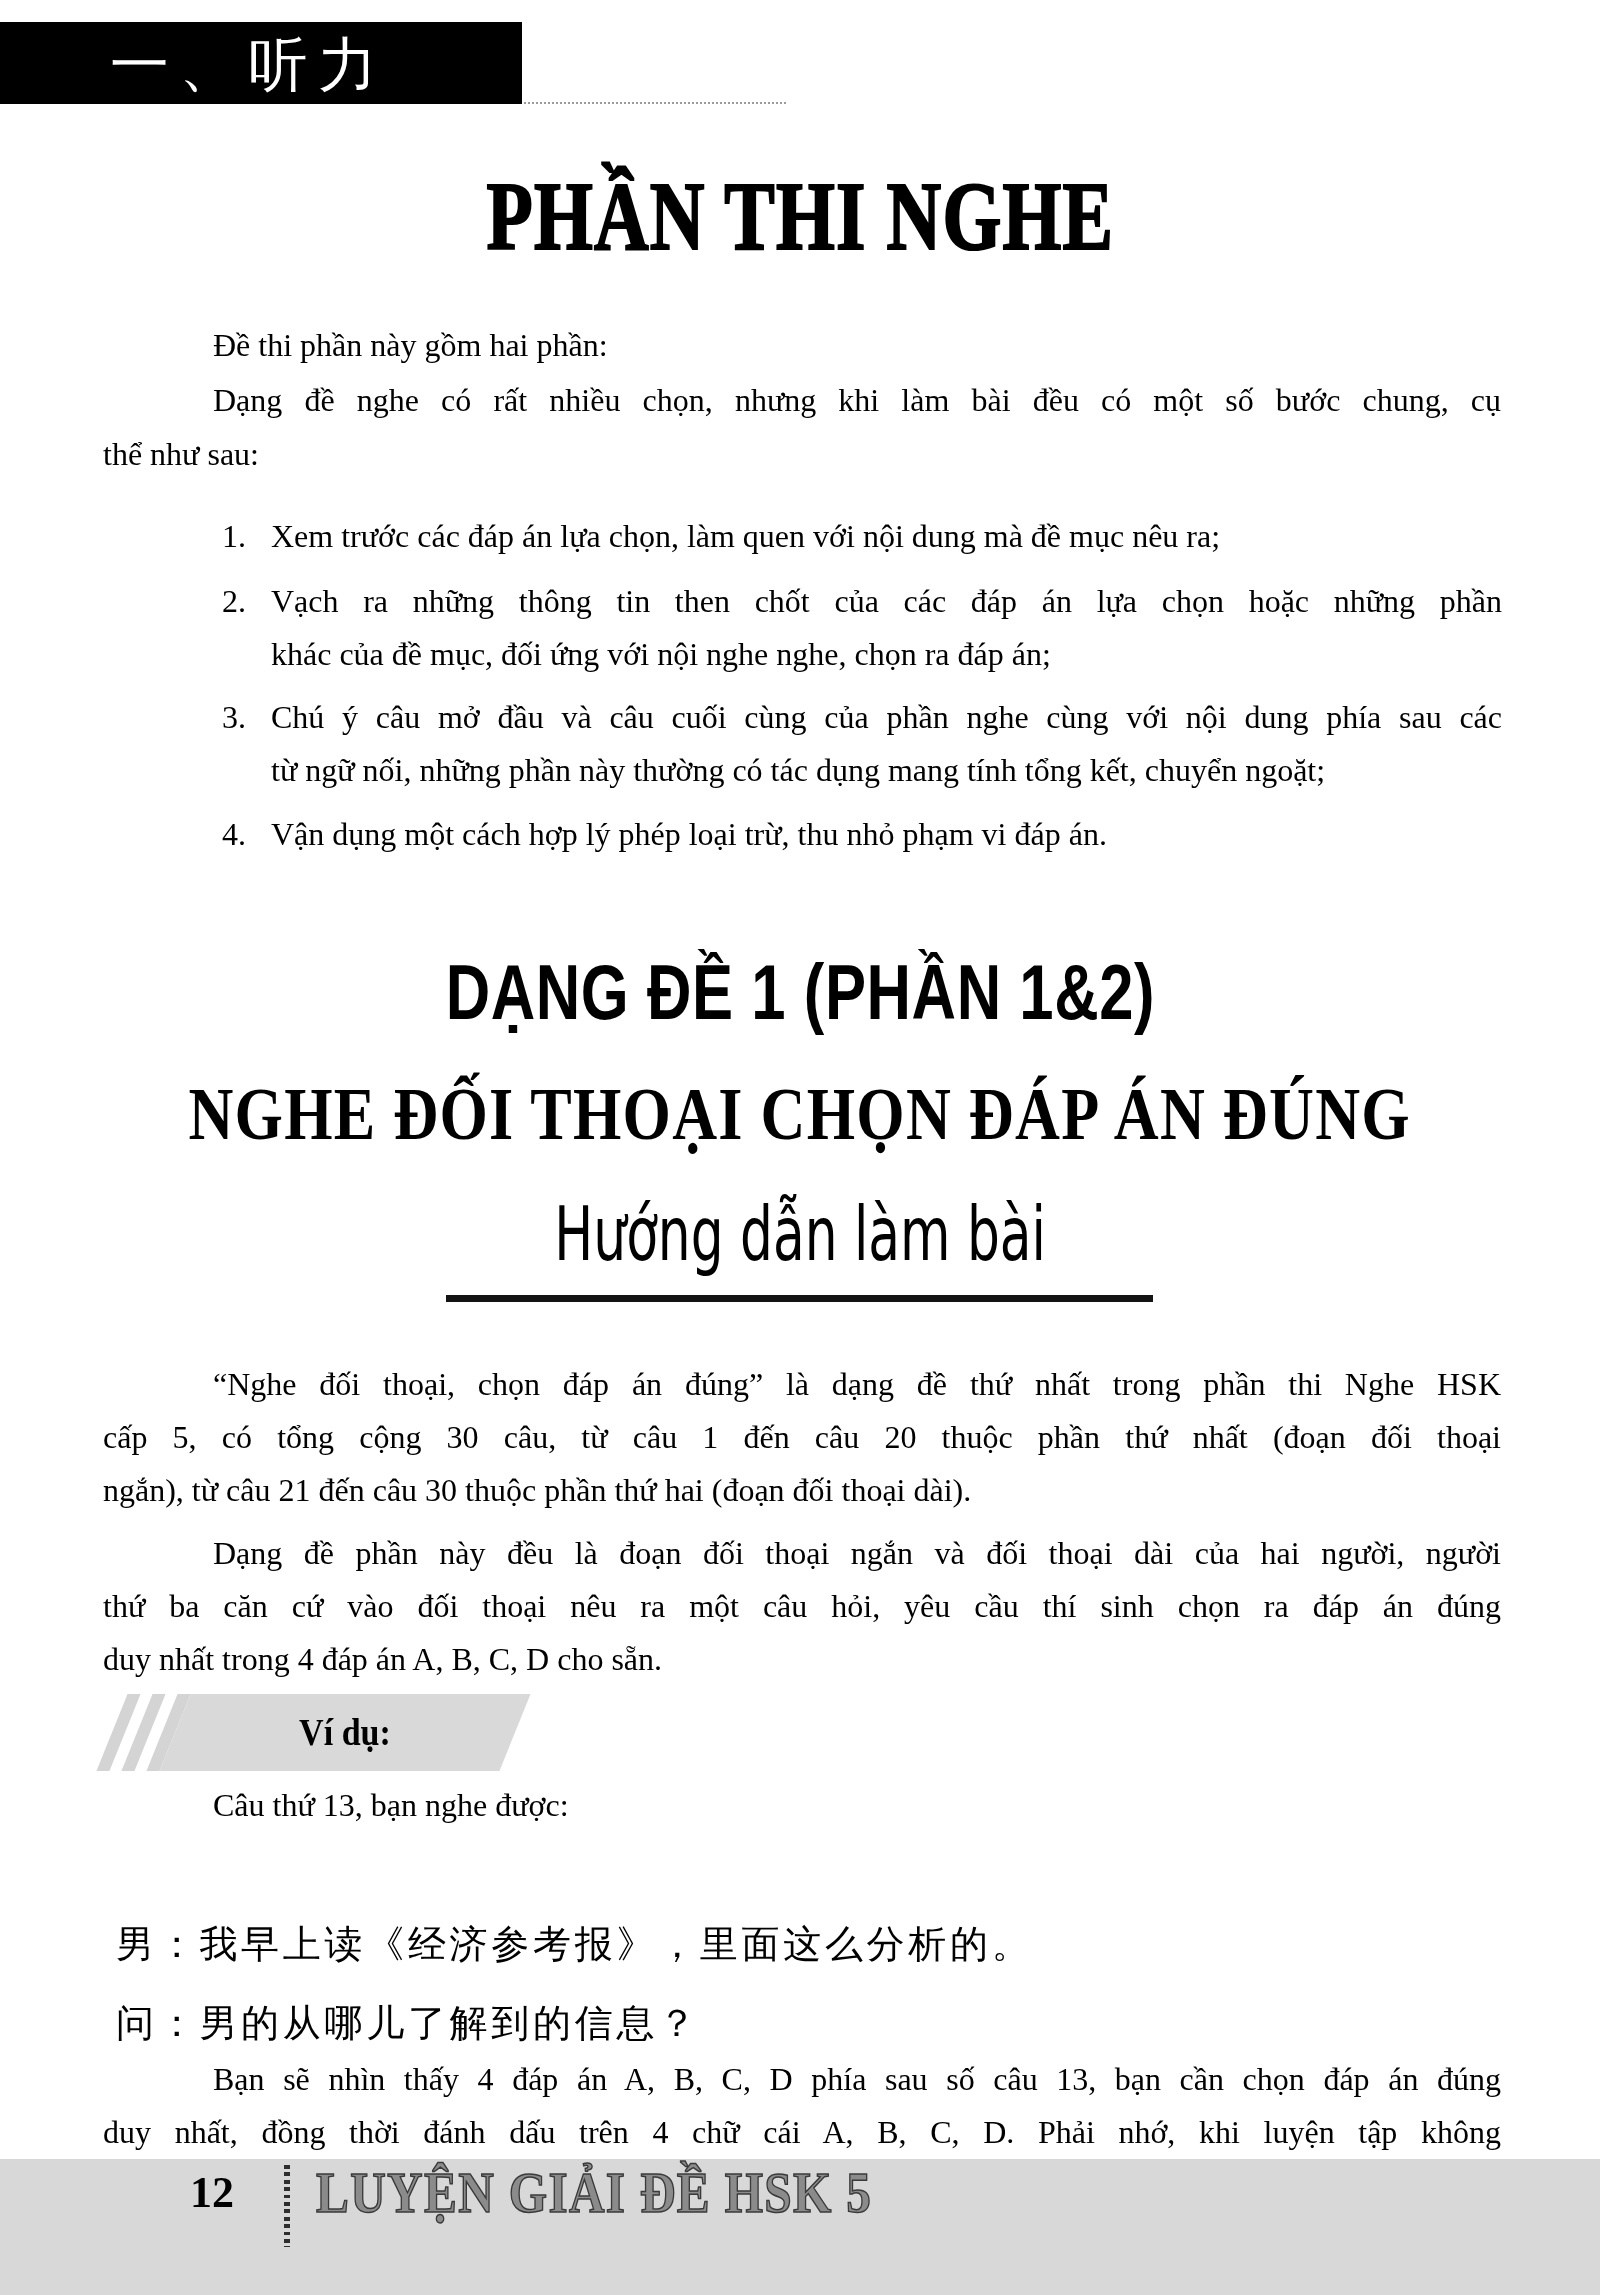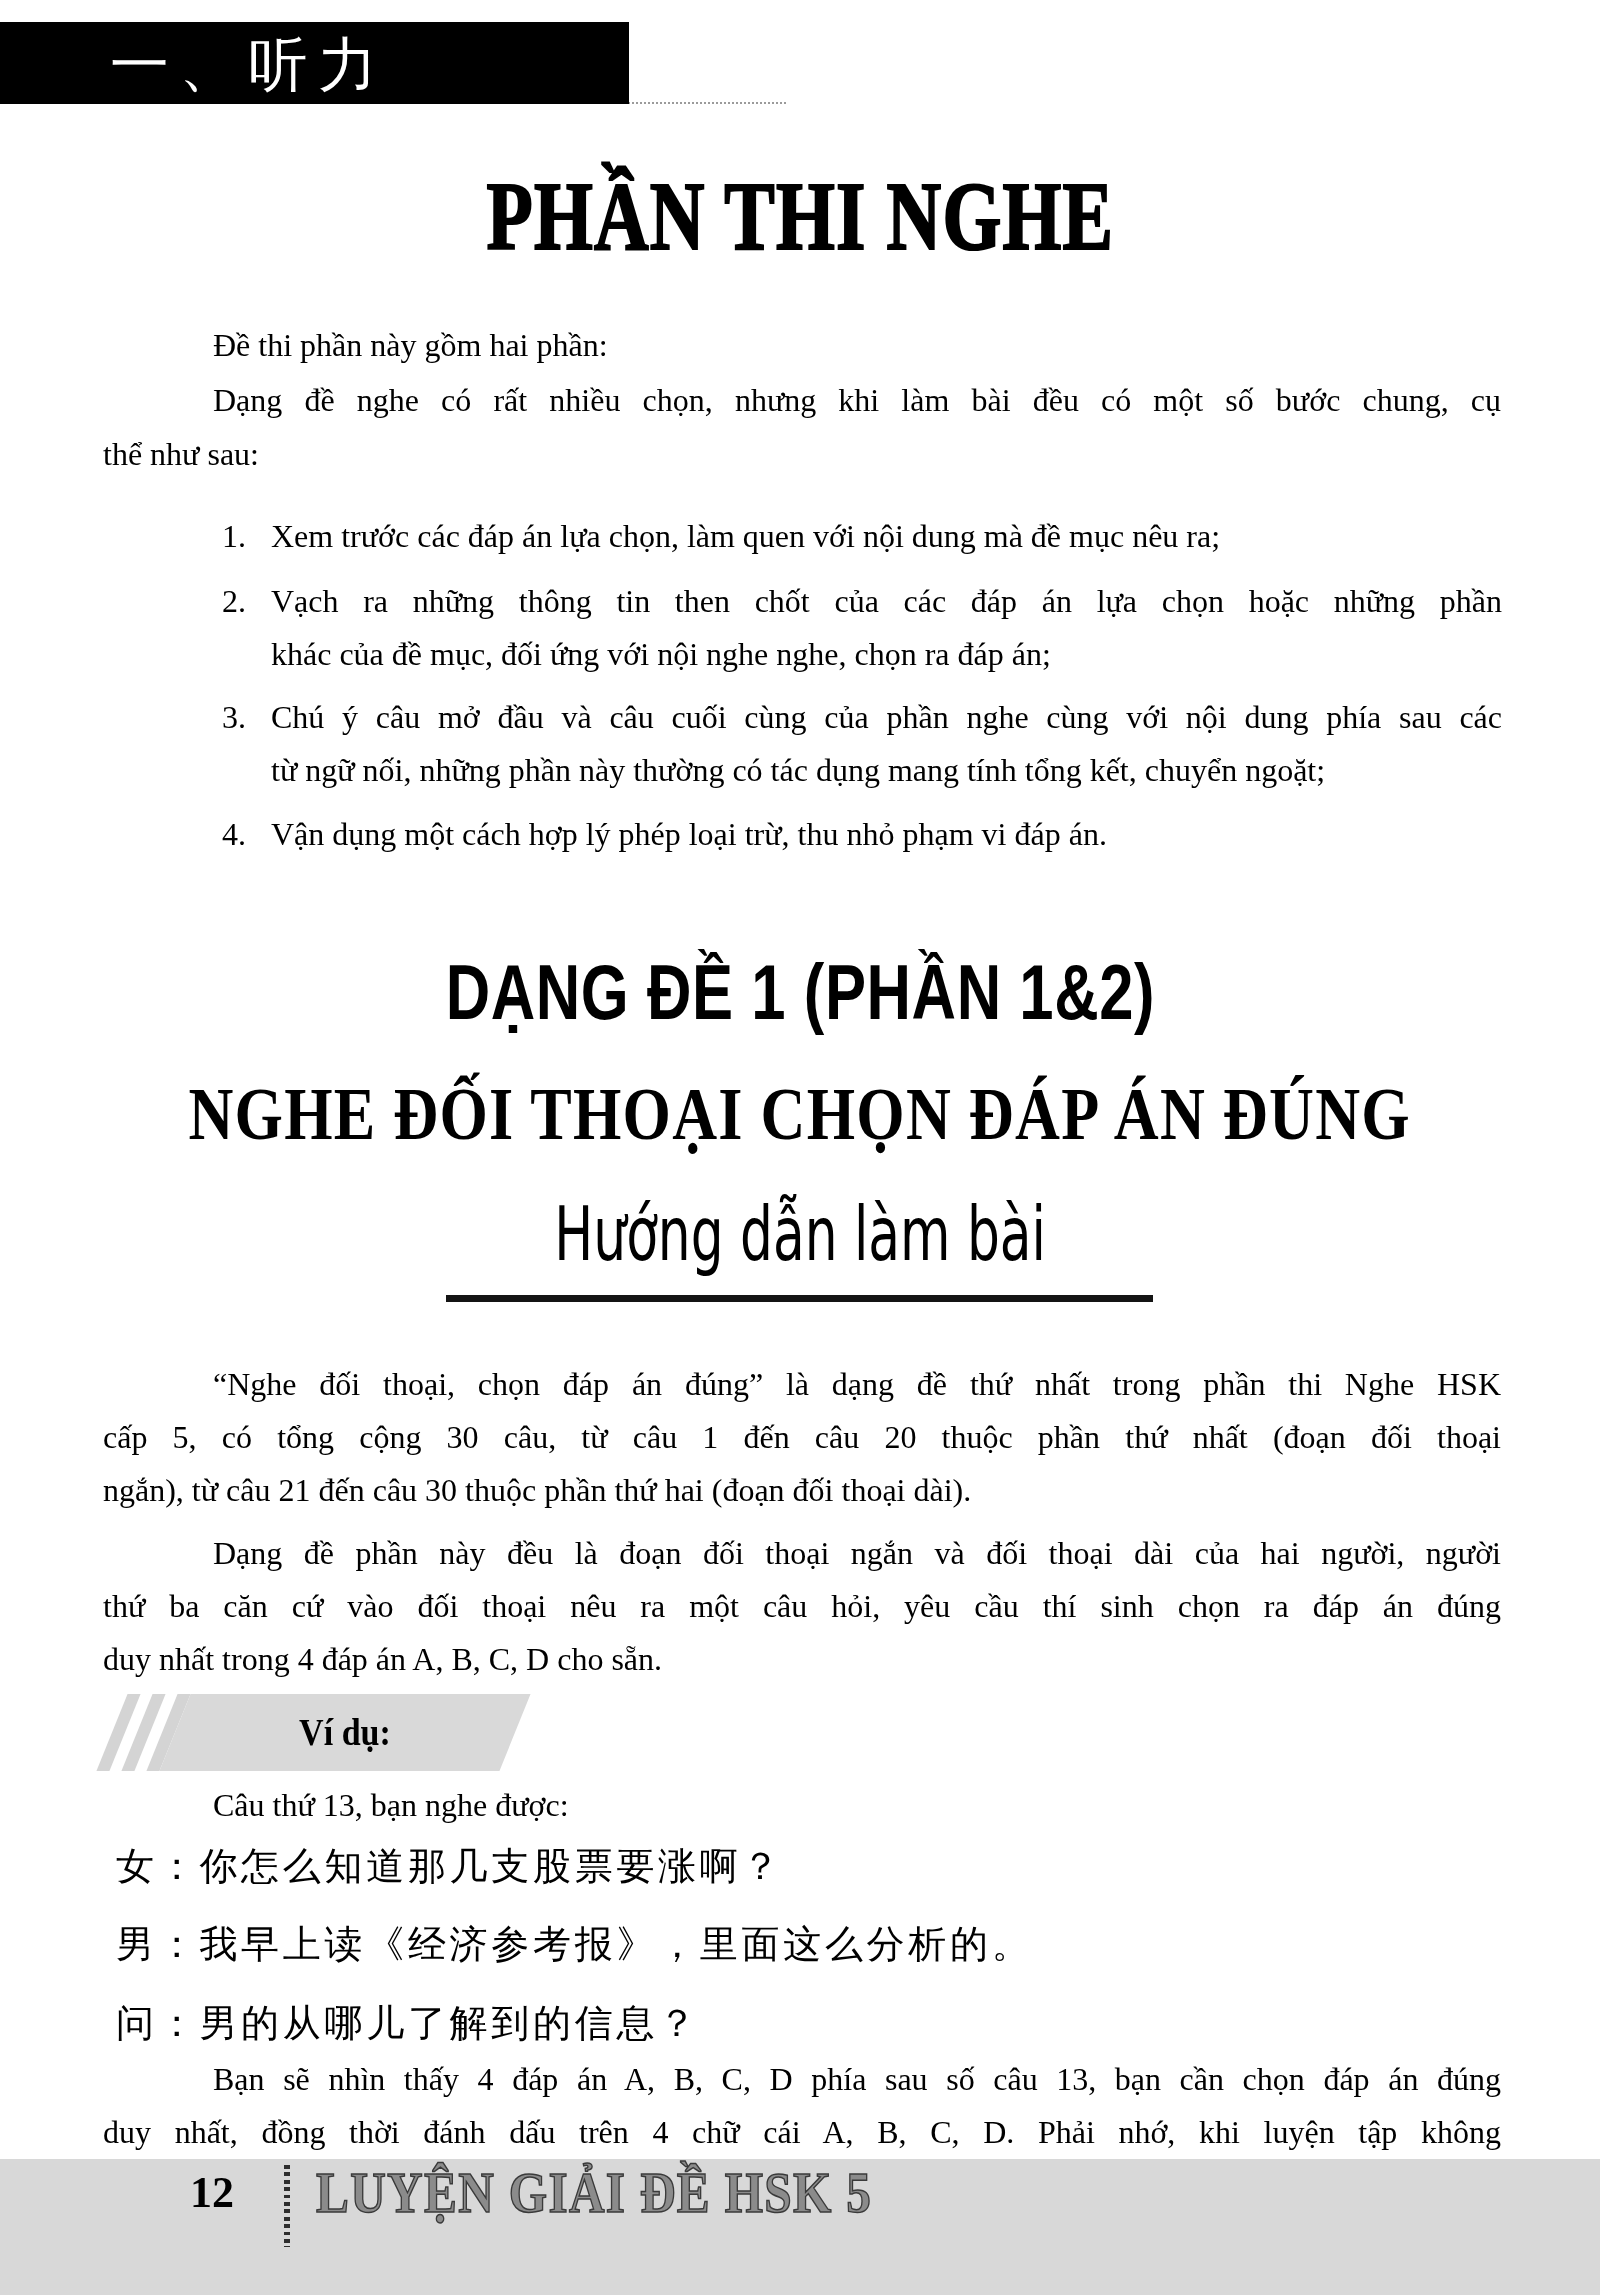--- a/index.html
+++ b/index.html
@@ -12,21 +12,21 @@
     overflow:hidden;
     margin:0 auto;
   }
 
   
   .header-rule{
     position:absolute;top:102px;left:0;width:786px;height:0;
     border-bottom:2.9px dotted #9b9b9b;
   }
   .header-bar{
-    position:absolute;top:22px;left:0;width:629px;height:82px;
+    position:absolute;top:22px;left:0;width:522px;height:82px;
     background:#000;
   }
   .header-bar .zh{
     position:absolute;left:110px;top:4.4px;
     font-size:59px;color:#fff;letter-spacing:10.3px;
     font-family:"Liberation Serif", serif;
   }
 
   
   .center-wrap{position:absolute;left:0;right:0;text-align:center;}
@@ -180,21 +180,20 @@
   <div class="line flush" style="top:1638px">duy nhất trong 4 đáp án A, B, C, D cho sẵn.</div>
 
   <div class="badge-stripe" style="left:112px"></div>
   <div class="badge-stripe" style="left:137px"></div>
   <div class="badge-stripe" style="left:162px"></div>
   <div class="badge-main">
     <span class="lbl">Ví dụ:</span>
   </div>
 
   <div class="line indent" style="top:1784px">Câu thứ 13, bạn nghe được:</div>
-  <div class="zh-line" style="top:1844px">女：你怎么知道那几支股票要涨啊？</div>
   <div class="zh-line" style="top:1922px">男：我早上读《经济参考报》，里面这么分析的。</div>
   <div class="zh-line" style="top:2001px">问：男的从哪儿了解到的信息？</div>
 
   <div class="line indent j w-indent" style="top:2058px">Bạn sẽ nhìn thấy 4 đáp án A, B, C, D phía sau số câu 13, bạn cần chọn đáp án đúng</div>
   <div class="line flush j w-full" style="top:2111px">duy nhất, đồng thời đánh dấu trên 4 chữ cái A, B, C, D. Phải nhớ, khi luyện tập không</div>
 
   <div class="footer-bar">
     <span class="page-num">12</span>
     <span class="footer-divider"></span>
     <span class="book-title">LUYỆN GIẢI ĐỀ HSK 5</span>

